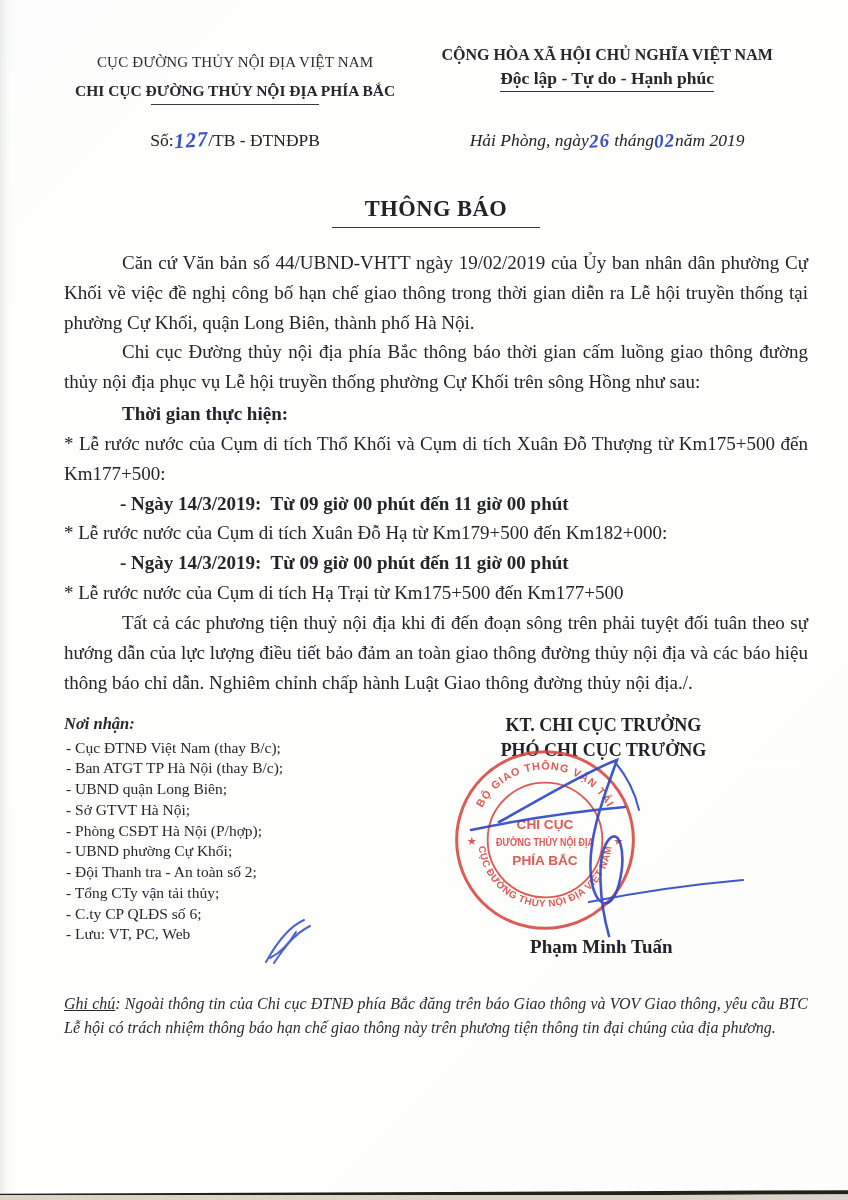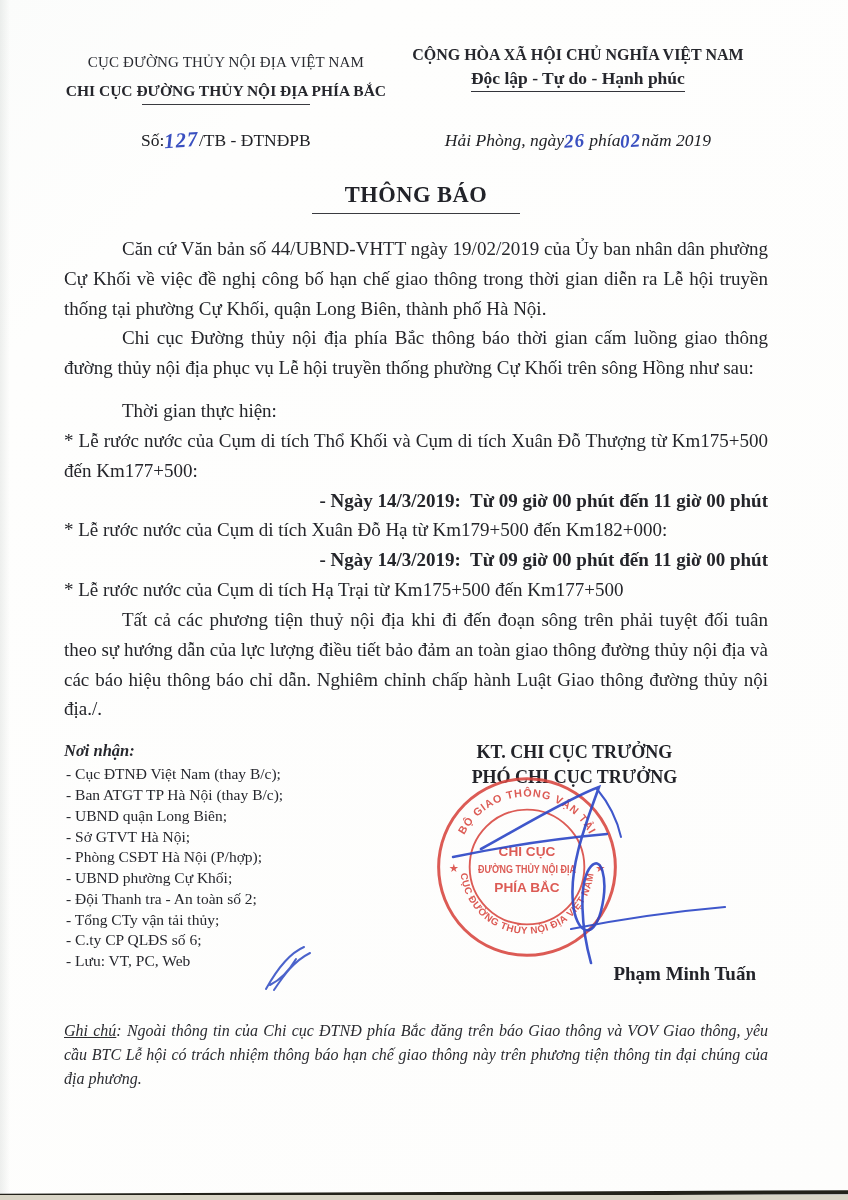--- a/index.html
+++ b/index.html
@@ -8,21 +8,21 @@
     font-family: "Liberation Serif", "DejaVu Serif", serif;
     background: #ffffff;
     color: #212226;
   }
   .scan-page {
     position: relative;
     width: 848px;
     height: 1200px;
     overflow: hidden;
     background: linear-gradient(135deg, #fbfcfb 0%, #fefefd 18%, #fdfdfc 100%);
-    padding: 46px 80px 0 64px;
+    padding: 46px 40px 0 64px;
   }
   
   .scan-edge-bottom {
     position: absolute; left: -4px; bottom: 4px; width: 860px; height: 4px;
     background: #23221a; transform: rotate(-0.25deg); border-radius: 2px;
   }
   .scan-strip-bottom {
     position: absolute; left: 0; bottom: 0; width: 848px; height: 5px;
     background: #d9d5c6;
   }
@@ -46,32 +46,32 @@
   .doc-number { width: 46%; text-align: center; font-size: 17.5px; }
   .place-date { width: 54%; text-align: center; font-style: italic; font-size: 17.5px; }
   .handwritten {
     color: #3a50c0; font-style: italic; font-weight: bold;
     font-size: 21px; letter-spacing: 1px;
     display: inline-block; transform: rotate(-4deg) translateY(1px);
   }
   .handwritten.small { font-size: 19px; }
 
   
-  .doc-title { text-align: center; margin-top: 30px; font-size: 22.5px; font-weight: bold;
+  .doc-title { text-align: center; margin-top: 44px; font-size: 22.5px; font-weight: bold;
                letter-spacing: 0.5px; color: #222329; }
   .doc-subtitle { text-align: center; font-size: 19px; font-weight: bold; margin-top: 8px;
                   line-height: 1.4; color: #222329; }
   .subtitle-underline { width: 208px; border-bottom: 1.7px solid #3a3b40; margin: 5px auto 0; }
 
   
   .doc-body { margin-top: 20px; font-size: 19px; line-height: 1.57; color: #24252a; }
   .para { text-align: justify; text-indent: 58px; }
-  .section-heading { font-weight: normal; text-indent: 58px; margin-top: 13px; }
+  .section-heading { font-weight: bold; text-indent: 58px; margin-top: 2px; }
   .event-desc { text-align: justify; }
-  .event-time { font-weight: bold; margin-left: 88px; white-space: pre-wrap; text-align: right; }
+  .event-time { font-weight: bold; margin-left: 56px; white-space: pre-wrap; }
 
   
   .footer-row { display: flex; margin-top: 16px; }
   .recipients { width: 45%; font-size: 15.5px; line-height: 1.34; color: #26272d; position: relative; }
   .recipients-label { font-weight: bold; font-style: italic; font-size: 16.5px; margin-bottom: 2px; }
   .recipient-item { padding-left: 2px; }
   .web-scribble { position: absolute; left: 196px; bottom: -6px; }
 
   .sign-block { width: 55%; text-align: center; position: relative; }
   .sign-title { font-size: 18px; font-weight: bold; line-height: 1.35; color: #222329; }
@@ -105,21 +105,21 @@
       <span class="motto2">Độc lập - Tự do - Hạnh phúc</span>
     </div>
   </div>
 
   <div class="number-row">
     <div class="doc-number">
       <span>Số:</span><span class="handwritten">127</span><span>/TB - ĐTNĐPB</span>
     </div>
     <div class="place-date">
       <span>Hải Phòng, ngày</span><span class="handwritten small">26</span>
-      <span>phía</span><span class="handwritten small">02</span><span>năm 2019</span>
+      <span>tháng</span><span class="handwritten small">02</span><span>năm 2019</span>
     </div>
   </div>
 
   <div class="doc-title">THÔNG BÁO</div>
   <div class="subtitle-underline"></div>
 
   <div class="doc-body">
     <div class="para">Căn cứ Văn bản số 44/UBND-VHTT ngày 19/02/2019 của Ủy ban nhân dân phường Cự Khối về việc đề nghị công bố hạn chế giao thông trong thời gian diễn ra Lễ hội truyền thống tại phường Cự Khối, quận Long Biên, thành phố Hà Nội.</div>
     <div class="para">Chi cục Đường thủy nội địa phía Bắc thông báo thời gian cấm luồng giao thông đường thủy nội địa phục vụ Lễ hội truyền thống phường Cự Khối trên sông Hồng như sau:</div>
     <div class="section-heading">Thời gian thực hiện:</div>
@@ -180,21 +180,21 @@
 
         <svg class="signature-svg" viewBox="0 0 320 200">
           <g fill="none" stroke="#2b46c6" stroke-linecap="round" opacity="0.9">
             <path stroke-width="2.6" d="M60,70 C100,48 150,18 178,8 C166,42 148,86 152,124 C155,155 172,162 180,132 C188,100 180,72 168,90 C158,106 160,148 170,184"></path>
             <path stroke-width="2.4" d="M32,78 C80,68 130,60 186,55"></path>
             <path stroke-width="2.2" d="M150,150 C200,140 258,132 304,128"></path>
             <path stroke-width="2.0" d="M176,10 C186,22 196,40 200,58"></path>
           </g>
         </svg>
 
-        <div class="signer-name" style="position:absolute; left:0; right:12px; bottom:0;text-align:right;">Phạm Minh Tuấn</div>
+        <div class="signer-name" style="position:absolute; left:0; right:4px; bottom:0;">Phạm Minh Tuấn</div>
       </div>
     </div>
   </div>
 
   <div class="note">
     <span class="note-label">Ghi chú</span><span>: Ngoài thông tin của Chi cục ĐTNĐ phía Bắc đăng trên báo Giao thông và VOV Giao thông, yêu cầu BTC Lễ hội có trách nhiệm thông báo hạn chế giao thông này trên phương tiện thông tin đại chúng của địa phương.</span>
   </div>
 
   <div class="scan-shadow-left"></div>
   <div class="scan-edge-bottom"></div>

